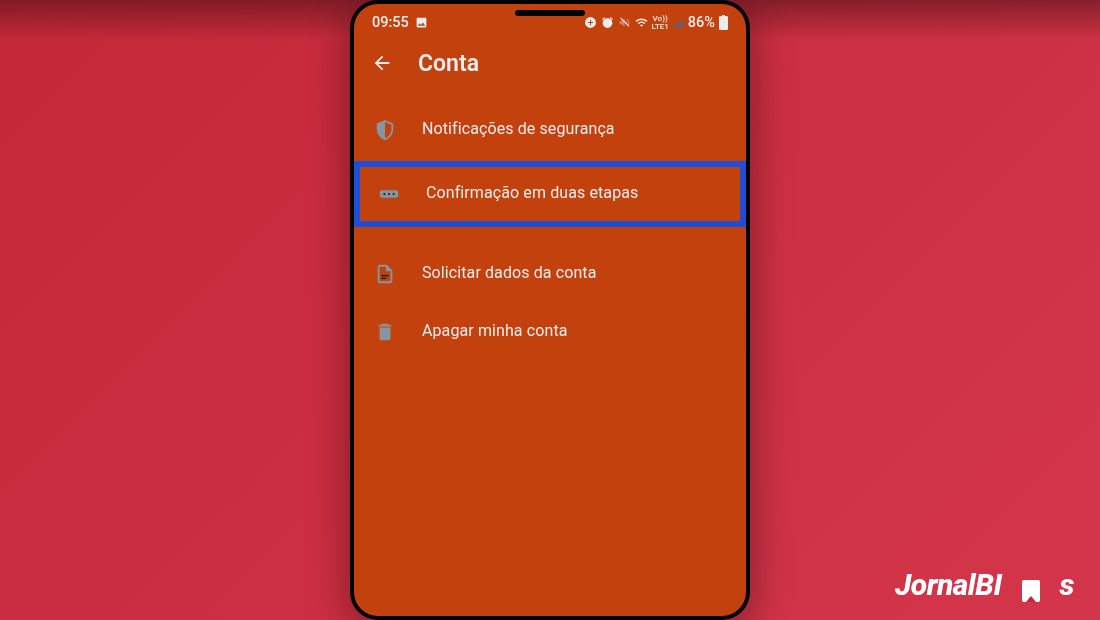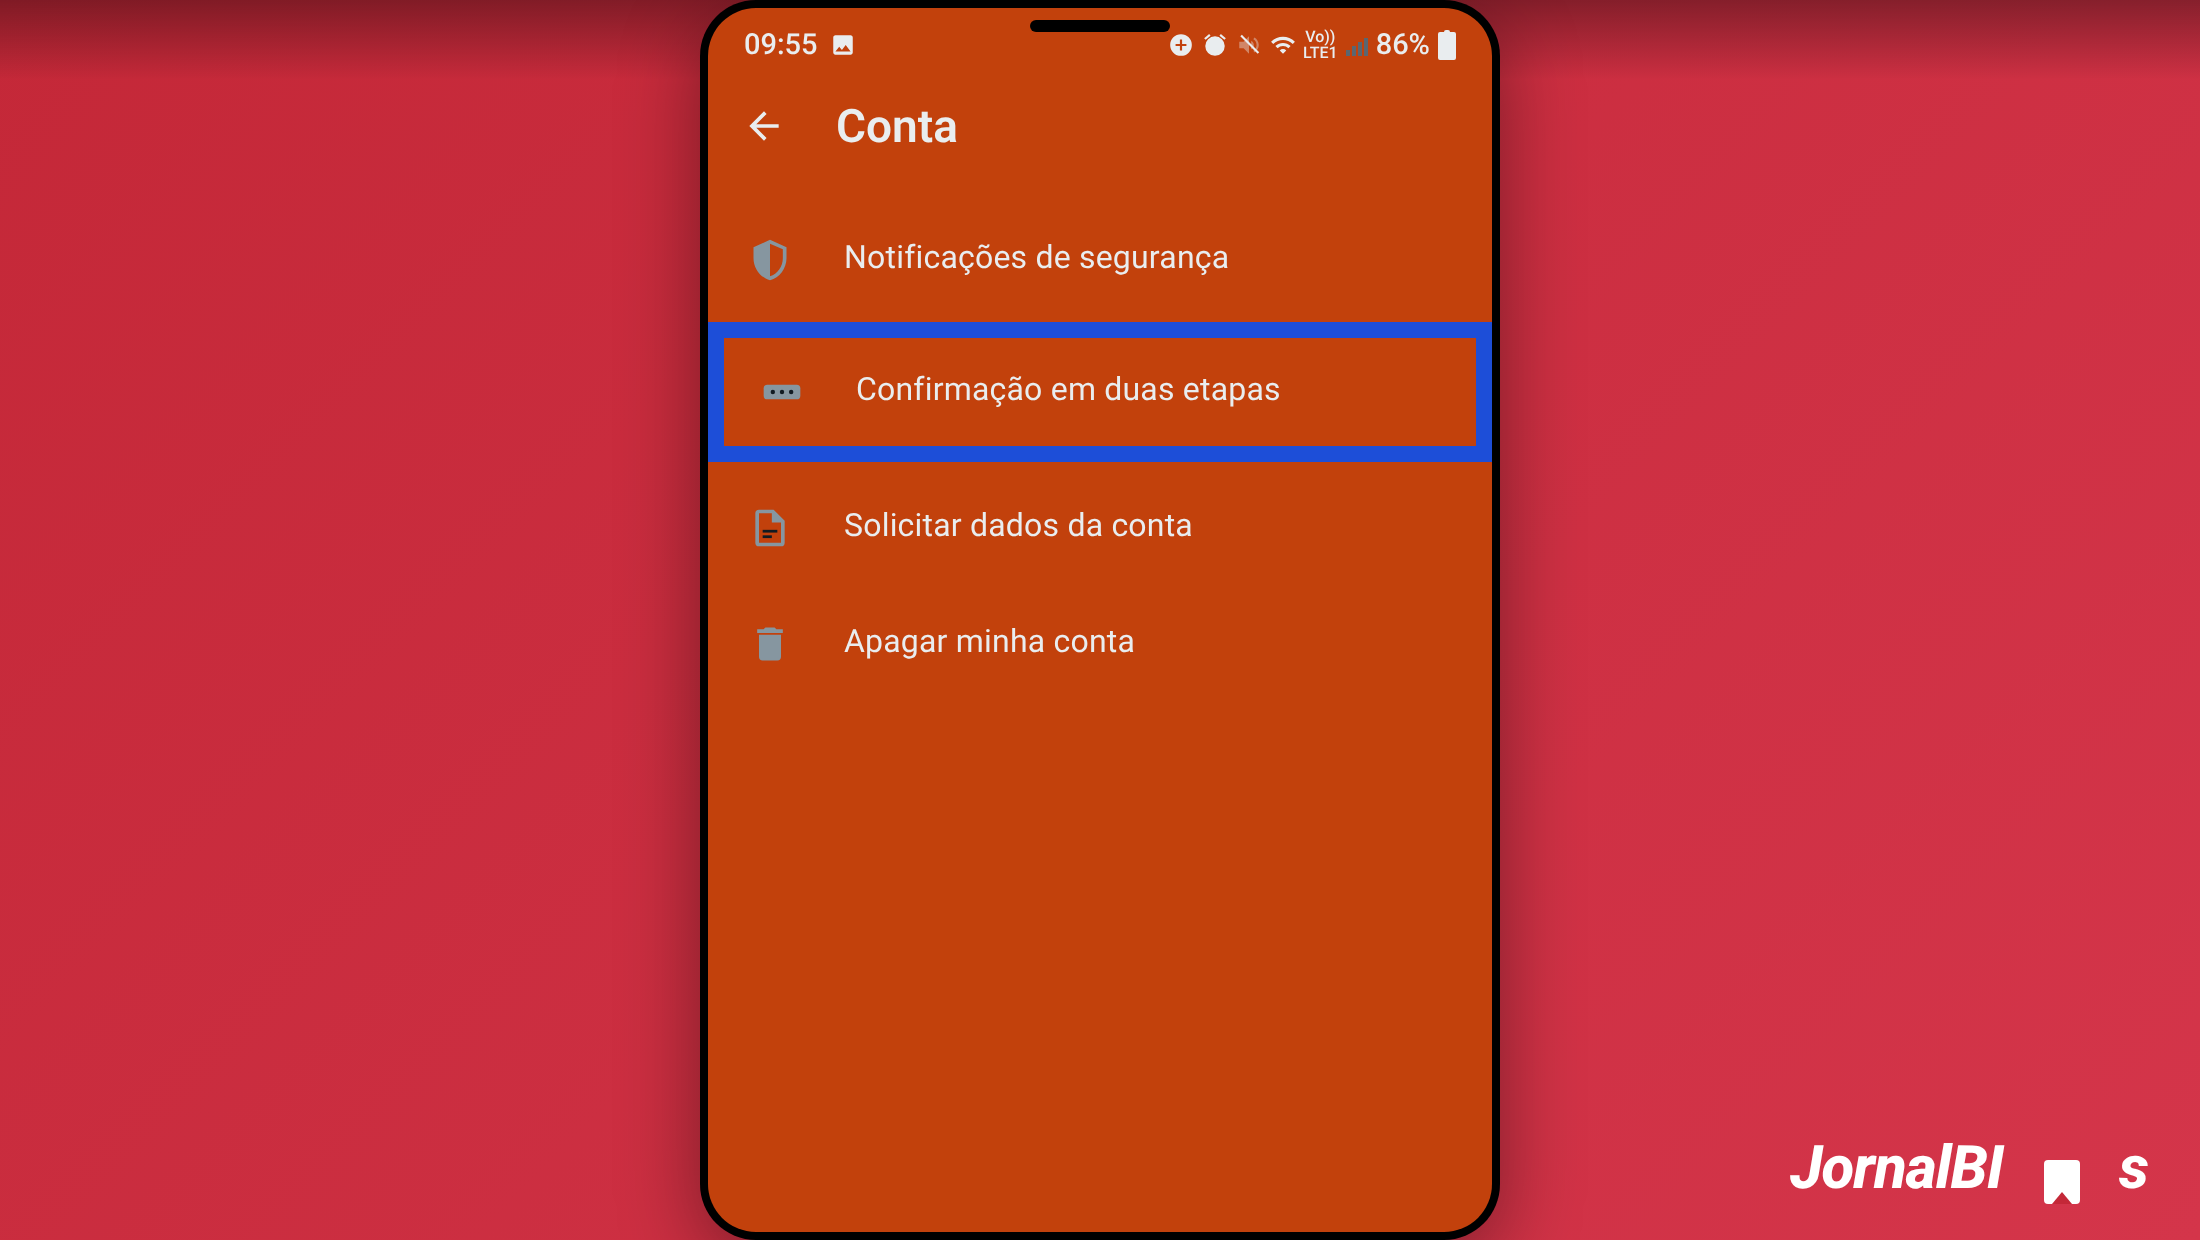--- a/index.html
+++ b/index.html
@@ -57,21 +57,21 @@
     .back-btn { display:flex; align-items:center; justify-content:center; width:28px; height:28px; margin-right:22px; }
     .app-title { font-size: 23px; font-weight: 600; }
     .menu-list { flex: 1; padding: 6px 0; }
     .menu-item {
       display: flex;
       padding: 18px 20px;
       color: #e9edef;
       font-size: 16px;
       cursor: pointer;
     }
-    .menu-item.highlighted { border: 8px solid #1d4ed8; padding:16px 18px; margin-top:2px; margin-bottom:4px;}
+    .menu-item.highlighted { border: 6px solid #1d4ed8; padding:16px 18px; margin-top:2px; margin-bottom:18px;}
     .menu-icon { width: 22px; height: 22px; fill: #8696a0; display:flex; align-items:center; justify-content:center; margin-right: 26px; flex-shrink:0;}
     .menu-label { flex:1; letter-spacing:0.1px; }
     
     .watermark {
       position: absolute;
       right: 26px;
       bottom: 18px;
       color: #fff;
       font-weight: 800;
       font-size: 30px;

